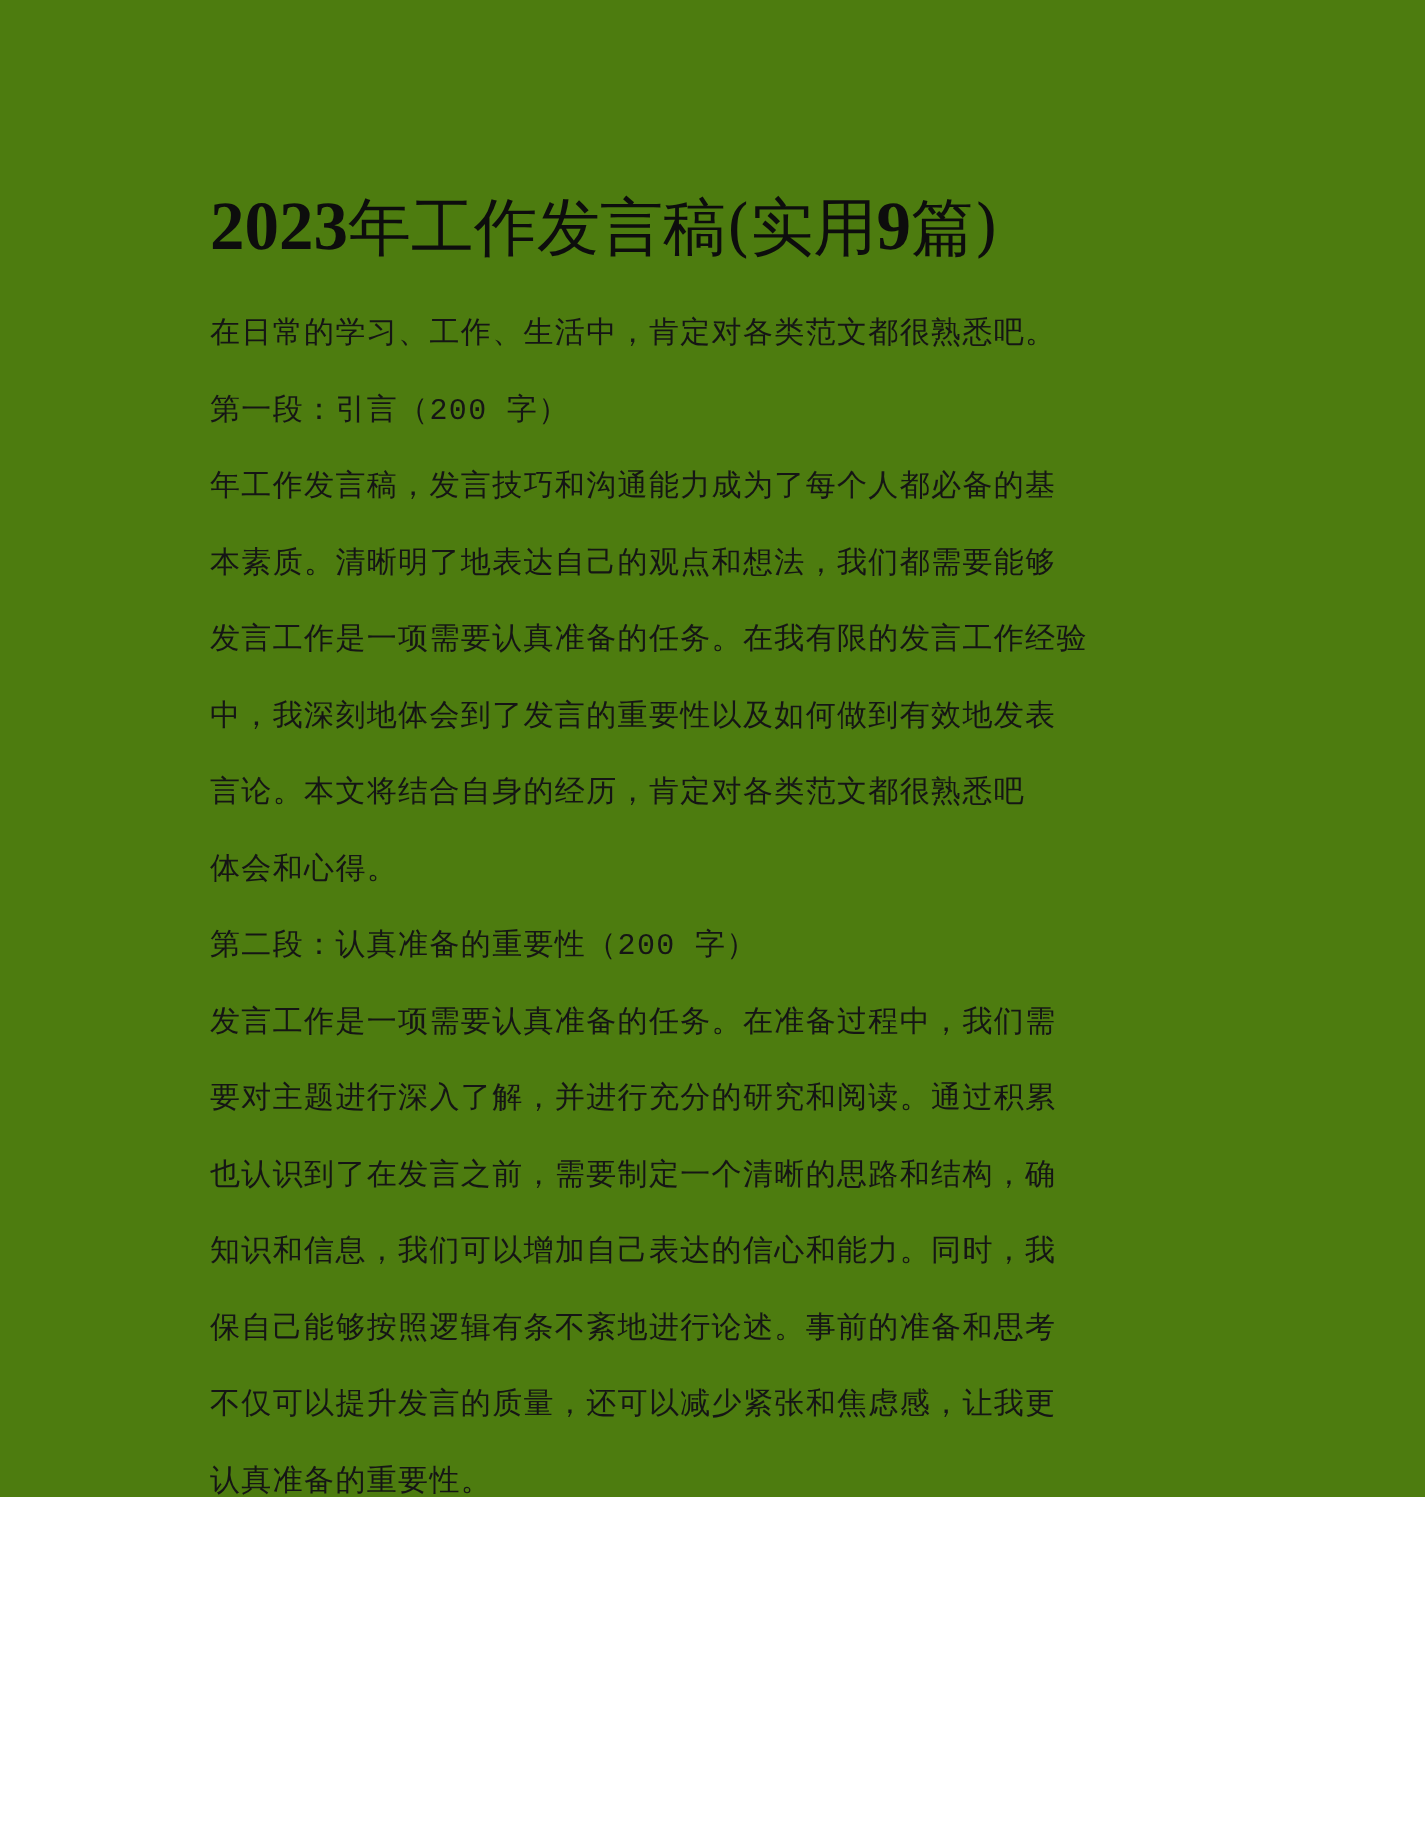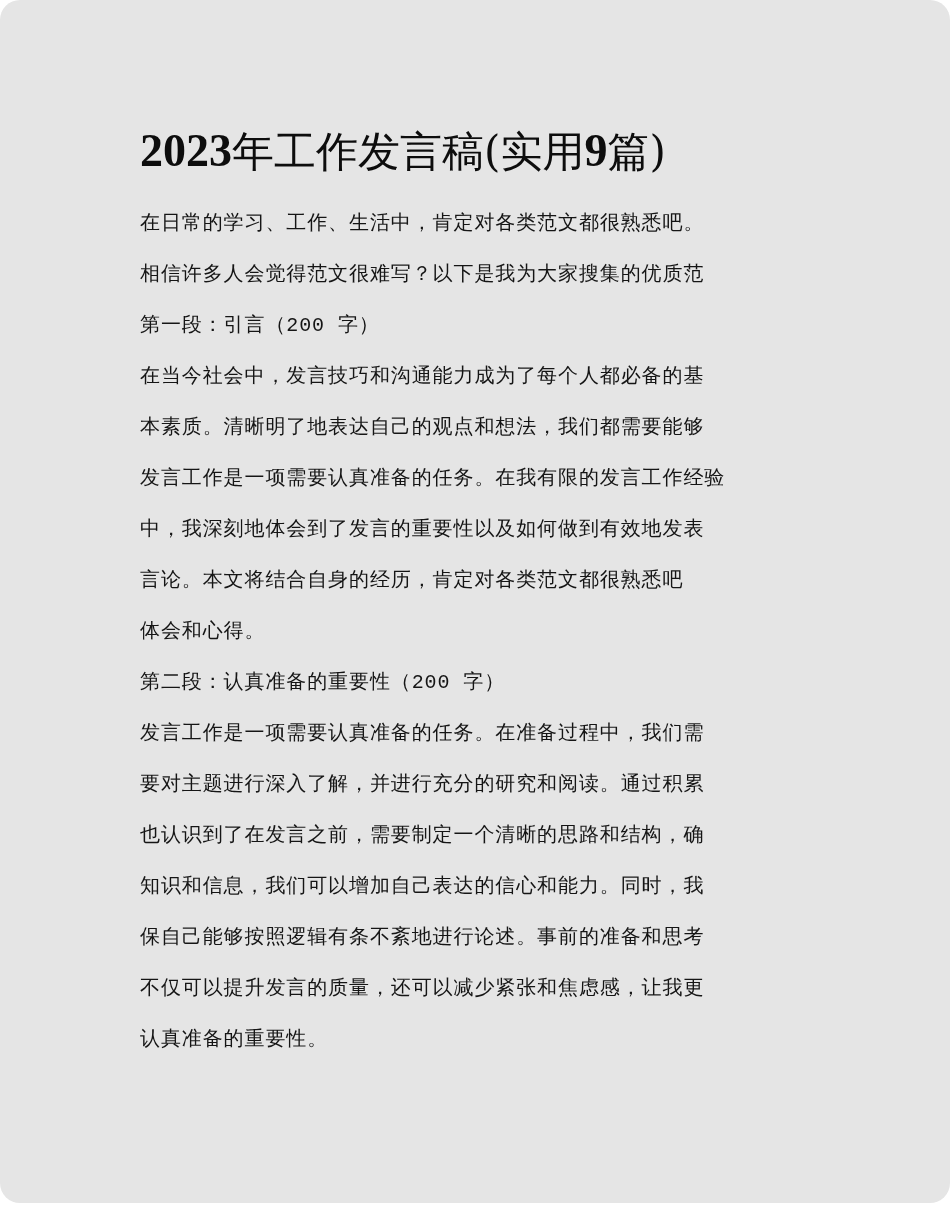--- a/index.html
+++ b/index.html
@@ -13,23 +13,22 @@
       position: relative;
       overflow: hidden;
       font-family: "DejaVu Serif", "Liberation Serif", serif;
       color: #111111;
     }
     .page {
       position: absolute;
       left: 0;
       top: 0;
       width: 950px;
-      height: 1203px;
-      background: #e5e5e5;
-      border-radius: 20px;
+      height: 998px;
+      background: #4d7c0f;
     }
     .title {
       position: absolute;
       left: 140px;
       top: 118px;
       width: 700px;
       height: 66px;
       font-size: 42px;
       line-height: 66px;
       font-weight: normal;
@@ -60,23 +59,22 @@
     }
   </style>
 </head>
 <body>
 
 <div class="page">
   <h1 class="title"><span class="num">2023</span><span>年工作发言稿(实用</span><span class="num">9</span><span>篇)</span></h1>
 
   <div class="body-text">
     <span class="line">在日常的学习、工作、生活中，肯定对各类范文都很熟悉吧。</span>
-    <span class="line">相信许多人会觉得范文很难写？以下是我为大家搜集的优质范</span>
     <span class="line">第一段：引言（200 字）</span>
-    <span class="line">在当今社会中，发言技巧和沟通能力成为了每个人都必备的基</span>
+    <span class="line">年工作发言稿，发言技巧和沟通能力成为了每个人都必备的基</span>
     <span class="line">本素质。清晰明了地表达自己的观点和想法，我们都需要能够</span>
     <span class="line">发言工作是一项需要认真准备的任务。在我有限的发言工作经验</span>
     <span class="line">中，我深刻地体会到了发言的重要性以及如何做到有效地发表</span>
     <span class="line">言论。本文将结合自身的经历，肯定对各类范文都很熟悉吧</span>
     <span class="line">体会和心得。</span>
     <span class="line">第二段：认真准备的重要性（200 字）</span>
     <span class="line">发言工作是一项需要认真准备的任务。在准备过程中，我们需</span>
     <span class="line">要对主题进行深入了解，并进行充分的研究和阅读。通过积累</span>
     <span class="line">也认识到了在发言之前，需要制定一个清晰的思路和结构，确</span>
     <span class="line">知识和信息，我们可以增加自己表达的信心和能力。同时，我</span>

